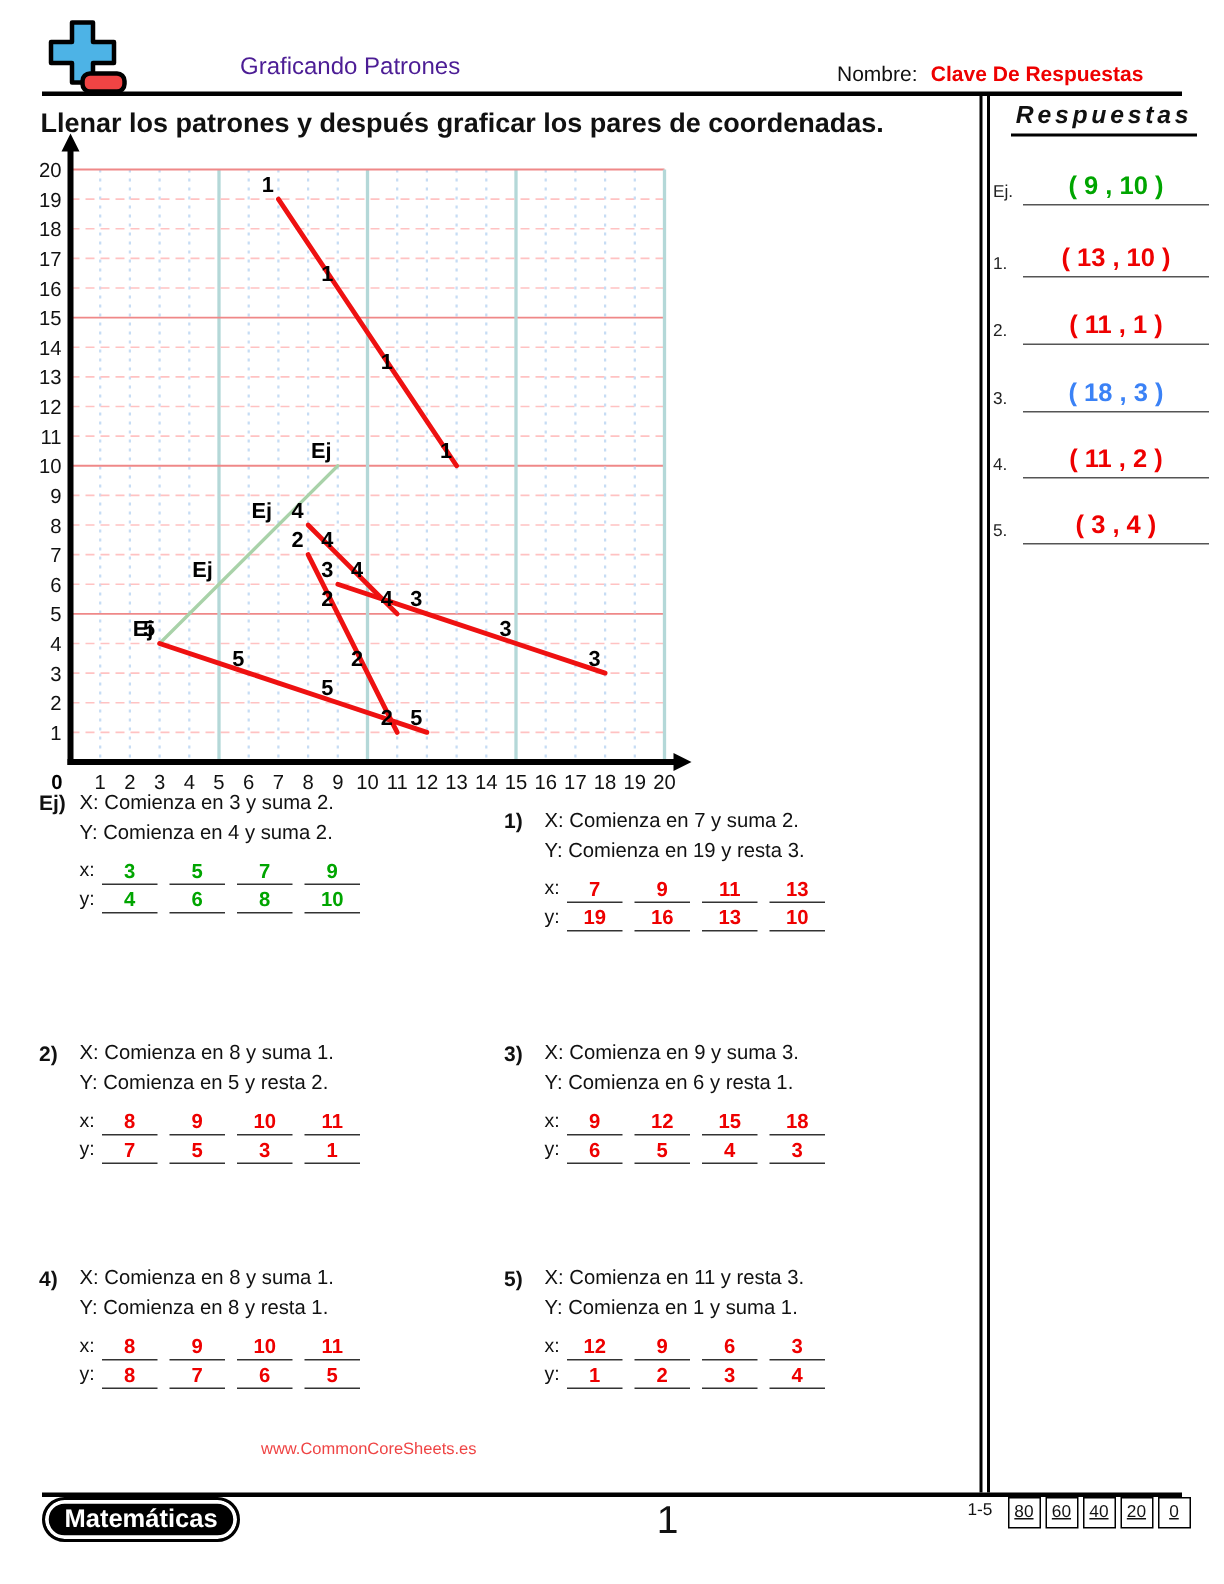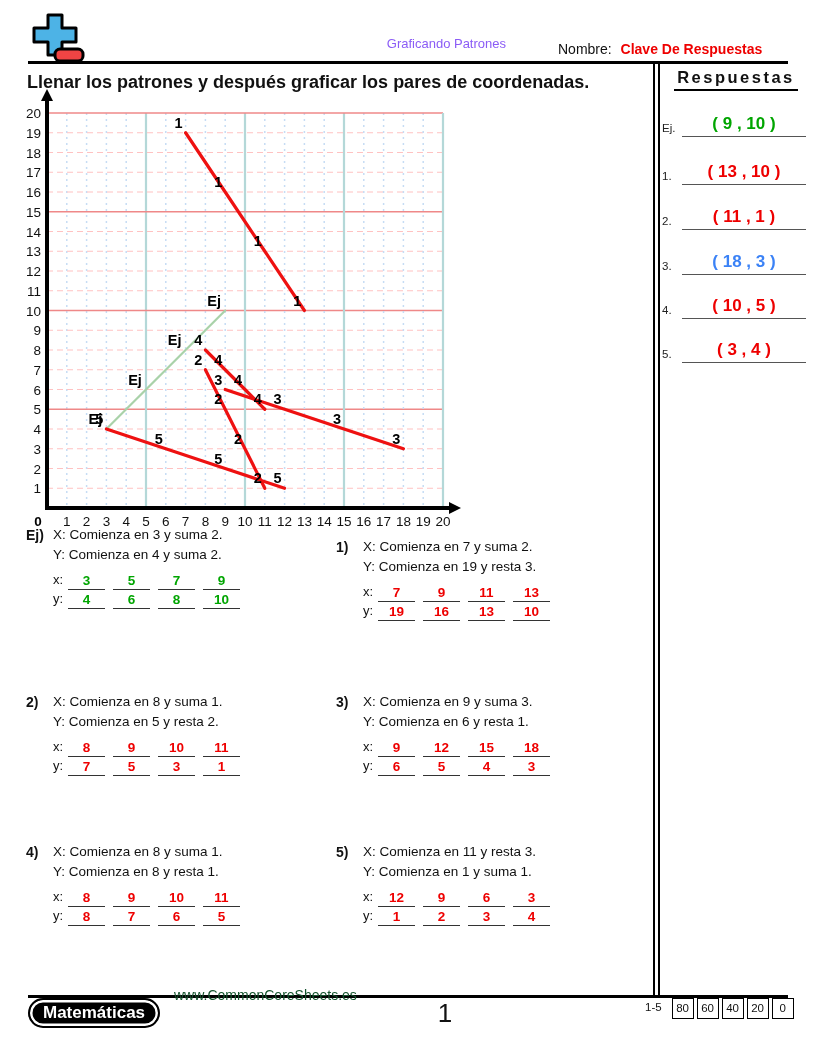--- a/index.html
+++ b/index.html
@@ -1,35 +1,35 @@
 <!DOCTYPE html>
 <html><head>
 <meta charset="utf-8">
 <style>
   html,body{margin:0;padding:0;background:#fff;}
   .page{position:relative;width:816px;height:1056px;background:#fff;overflow:hidden;
         font-family:"Liberation Sans",sans-serif;color:#111;}
   
   .logo{position:absolute;left:28px;top:12px;}
-  .title{position:absolute;left:160px;top:36px;width:346px;text-align:right;
-         font-size:13px;color:#8b5cf6;}
+  .title{position:absolute;left:160px;top:36px;width:346px;text-align:left;
+         font-size:16px;color:#4c1d95;}
   .namerow{position:absolute;left:558px;top:41px;font-size:14px;white-space:nowrap;}
   .namerow .nval{font-weight:bold;margin-left:5px;}
   .hline{position:absolute;left:28px;top:61px;width:760px;height:3px;background:#000;}
   .instr{position:absolute;left:27px;top:72px;font-size:18px;font-weight:bold;}
   
   .chart{position:absolute;left:0;top:85px;}
   svg text{font-family:"Liberation Sans",sans-serif;}
   .tick{font-size:13.5px;fill:#111;}
   .tick0{font-size:13.5px;font-weight:bold;fill:#000;}
   .plabel{font-size:14.5px;font-weight:bold;fill:#000;}
   
   .sep{position:absolute;left:653px;top:64px;height:931px;width:7px;box-sizing:border-box;
        border-left:2px solid #000;border-right:2px solid #000;}
-  .ans-title{position:absolute;left:660px;top:68px;width:152px;text-align:center;}
+  .ans-title{position:absolute;left:660px;top:68px;width:152px;text-align:center;font-style:italic;}
   .ans-title span{display:inline-block;font-size:16.5px;font-weight:bold;letter-spacing:2.5px;
        border-bottom:2.5px solid #000;padding:0 3px 2px 3px;}
   .ans-item{position:absolute;left:656px;width:156px;height:36px;}
   .ans-item .alab{position:absolute;left:6px;bottom:3px;font-size:11.5px;color:#222;}
   .ans-item .aval{position:absolute;left:26px;right:6px;bottom:0;border-bottom:1.5px solid #555;
        text-align:center;font-size:17px;font-weight:bold;padding-bottom:2px;white-space:nowrap;}
   
   .problem{position:absolute;width:306px;font-size:13.5px;line-height:20px;}
   .pnum{position:absolute;left:0;top:0;font-weight:bold;font-size:14px;}
   .pbody{margin-left:27px;}
@@ -37,26 +37,26 @@
   .vrow.first{margin-top:5px;}
   .vlab{display:inline-block;width:15px;font-size:13px;}
   .cell{display:inline-block;width:37px;margin-right:8px;text-align:center;
         border-bottom:1.6px solid #333;font-weight:bold;font-size:13.5px;height:17px;
         line-height:17px;vertical-align:bottom;}
   
   .fline{position:absolute;left:28px;top:995px;width:760px;height:3px;background:#000;}
   .brand{position:absolute;left:28px;top:998px;height:24px;line-height:24px;background:#000;
          color:#fff;font-weight:bold;font-size:17px;padding:1px 13px;border-radius:16px;
          border:2.5px solid #000;box-shadow:inset 0 0 0 2.5px #fff;}
-  .website{position:absolute;left:174px;top:987px;font-size:14px;color:#14532d;}
+  .website{position:absolute;left:174px;top:960px;font-size:11px;color:#ef4444;}
   .pageno{position:absolute;left:380px;top:998px;width:130px;text-align:center;font-size:26px;}
   .score{position:absolute;left:645px;top:998px;display:flex;align-items:flex-start;}
   .score-label{font-size:11.5px;margin-right:7px;margin-top:3px;}
   .score-cell{box-sizing:border-box;border:1.6px solid #000;width:22px;height:21px;
-        line-height:18px;text-align:center;font-size:11.5px;margin-left:3px;}
+        line-height:18px;text-align:center;font-size:11.5px;margin-left:3px;text-decoration:underline;}
 </style>
 </head>
 <body>
 
 <div class="page">
 
   <svg class="logo" width="58" height="52" viewBox="0 0 58 52">
     <path d="M20 3 h14 v13 h14 v14 h-14 v13 h-14 v-13 h-14 v-14 h14 z" fill="#4db3e6" stroke="#000" stroke-width="3" stroke-linejoin="round"></path>
     <rect x="27" y="37" width="28" height="12" rx="5" fill="#f04444" stroke="#000" stroke-width="3"></rect>
   </svg>
@@ -211,21 +211,21 @@
   <div class="ans-item" style="top:194px">
     <span class="alab">2.</span>
     <span class="aval" style="color: rgb(238, 0, 0);">( 11 , 1 )</span>
   </div>
   <div class="ans-item" style="top:239px">
     <span class="alab">3.</span>
     <span class="aval" style="color: #3b82f6;">( 18 , 3 )</span>
   </div>
   <div class="ans-item" style="top:283px">
     <span class="alab">4.</span>
-    <span class="aval" style="color: rgb(238, 0, 0);">( 10 , 5 )</span>
+    <span class="aval" style="color: rgb(238, 0, 0);">( 11 , 2 )</span>
   </div>
   <div class="ans-item" style="top:327px">
     <span class="alab">5.</span>
     <span class="aval" style="color: rgb(238, 0, 0);">( 3 , 4 )</span>
   </div>
 
   <div class="problem" style="left:26px;top:525px">
     <div class="pnum">Ej)</div>
     <div class="pbody">
       <div>X: Comienza en 3 y suma 2.</div>

